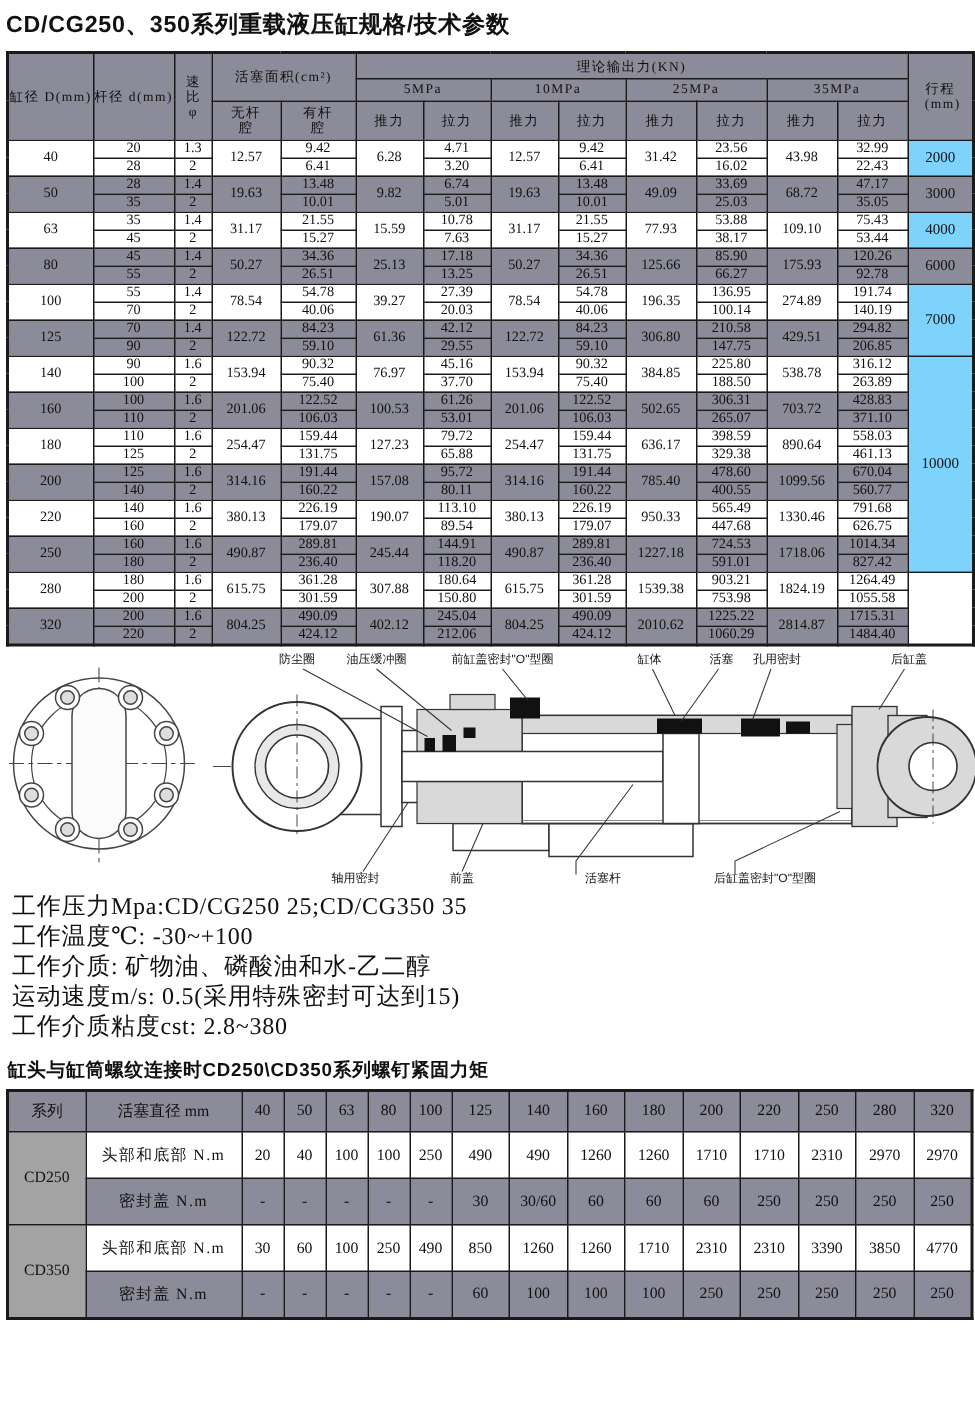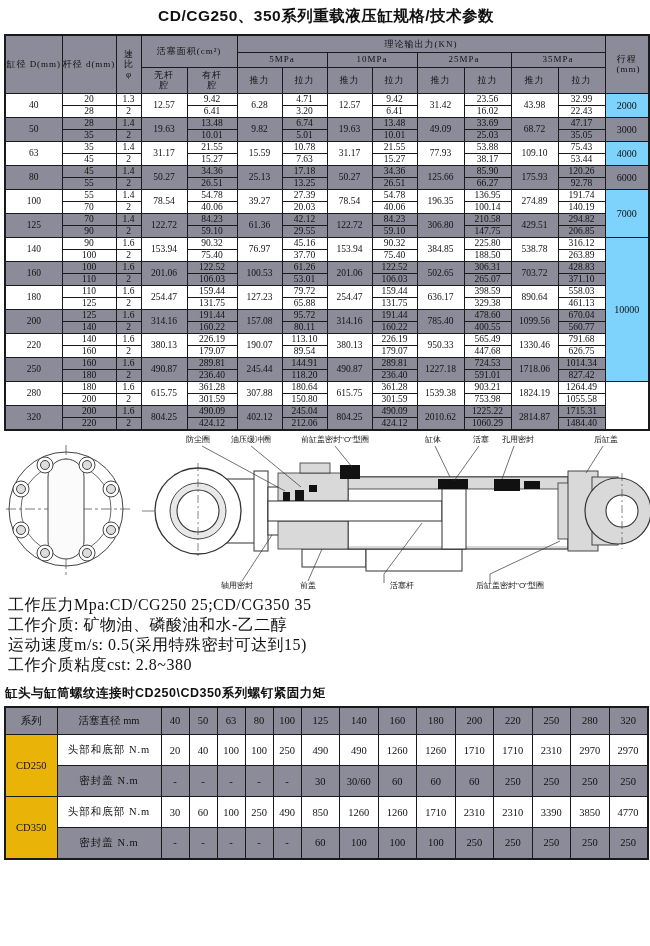--- a/index.html
+++ b/index.html
@@ -10,21 +10,20 @@
   html,body{margin:0;padding:0;}
   body{
     width:650px;height:946px;background:#fff;color:#111;
     font-family:"Liberation Serif","DejaVu Serif",serif;
     overflow:hidden;
   }
   .page{padding:4px 2px 0 2px;}
   h1.title{
     font-size:15.5px;font-weight:bold;margin:2px 0 7px 2px;letter-spacing:0.5px;
     font-family:"Liberation Sans","DejaVu Sans",sans-serif;
-    text-align:center;
   }
   
   table{border-collapse:collapse;table-layout:fixed;}
   #spec-table{width:646px;margin-left:2px;border:2px solid var(--border);}
   #spec-table th,#spec-table td{
     border:1px solid var(--border);
     text-align:center;vertical-align:middle;
     padding:0;font-weight:normal;
   }
   #spec-table th{
@@ -55,21 +54,21 @@
     font-family:"Liberation Sans","DejaVu Sans",sans-serif;
   }
   #torque-table{width:568px;margin-left:2px;border:2px solid var(--border);}
   #torque-table th,#torque-table td{
     border:1px solid var(--border);text-align:center;vertical-align:middle;
     padding:0;font-weight:normal;font-size:10.5px;background:#fff;
   }
   #torque-table thead th{background:var(--shade);height:28px;}
   #torque-table td{height:31px;}
   #torque-table tr.shade td{background:var(--shade);}
-  #torque-table td.series-cell{background:#eab308;font-family:Liberation Serif, serif;}
+  #torque-table td.series-cell{background:#a3a3a3;font-family:Liberation Serif, serif;}
   #torque-table td.rowlabel{letter-spacing:1px;}
 </style>
 </head>
 <body>
 
 <div class="page">
 
   <h1 class="title">CD/CG250、350系列重载液压缸规格/技术参数</h1>
 
   <table id="spec-table">
@@ -550,20 +549,21 @@
       <text class="dlabel" x="604" y="11">后缸盖</text>
       <text class="dlabel" x="235" y="157">轴用密封</text>
       <text class="dlabel" x="306" y="157">前盖</text>
       <text class="dlabel" x="400" y="157">活塞杆</text>
       <text class="dlabel" x="508" y="157">后缸盖密封"O"型圈</text>
     </g>
   </svg>
 
   <div class="work-lines">
     <div class="work-line">工作压力Mpa:CD/CG250 25;CD/CG350 35</div>
+    <div class="work-line">工作温度℃: -30~+100</div>
     <div class="work-line">工作介质: 矿物油、磷酸油和水-乙二醇</div>
     <div class="work-line">运动速度m/s: 0.5(采用特殊密封可达到15)</div>
     <div class="work-line">工作介质粘度cst: 2.8~380</div>
   </div>
 
   <div class="torque-title">缸头与缸筒螺纹连接时CD250\CD350系列螺钉紧固力矩</div>
 
   <table id="torque-table">
     <colgroup id="torque-cols">
         <col style="width: 52px;">

